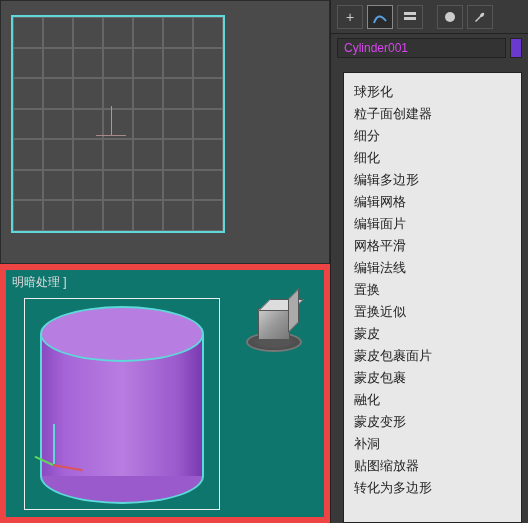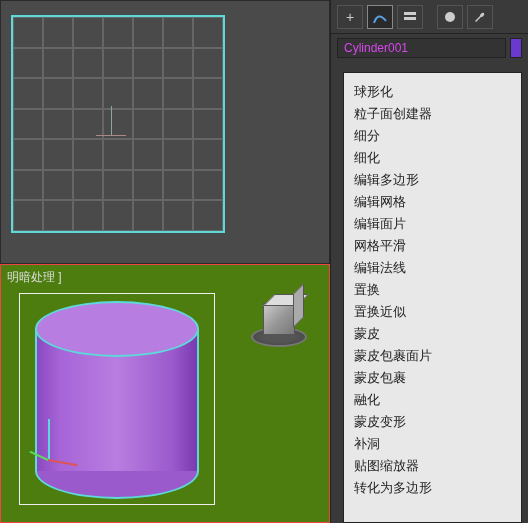--- a/index.html
+++ b/index.html
@@ -55,23 +55,23 @@
   left: 100px;
   top: 120px;
   width: 30px;
   height: 30px;
 }
 .axis-gizmo-top .vline { position: absolute; left: 10px; top: -15px; width: 1px; height: 30px; background: #8a9; }
 .axis-gizmo-top .hline { position: absolute; left: -5px; top: 14px; width: 30px; height: 1px; background: #a88; }
 
 .viewport-bottom {
   flex: 1;
-  background: #4d7c0f;
+  background: #0f766e;
   position: relative;
-  border: 1px solid #ef4444;
+  border: 6px solid #ef4444;
 }
 .vp-label {
   position: absolute;
   left: 6px;
   top: 4px;
   color: #ddd;
   font-size: 12px;
   z-index: 5;
 }
 .bounding-box {

